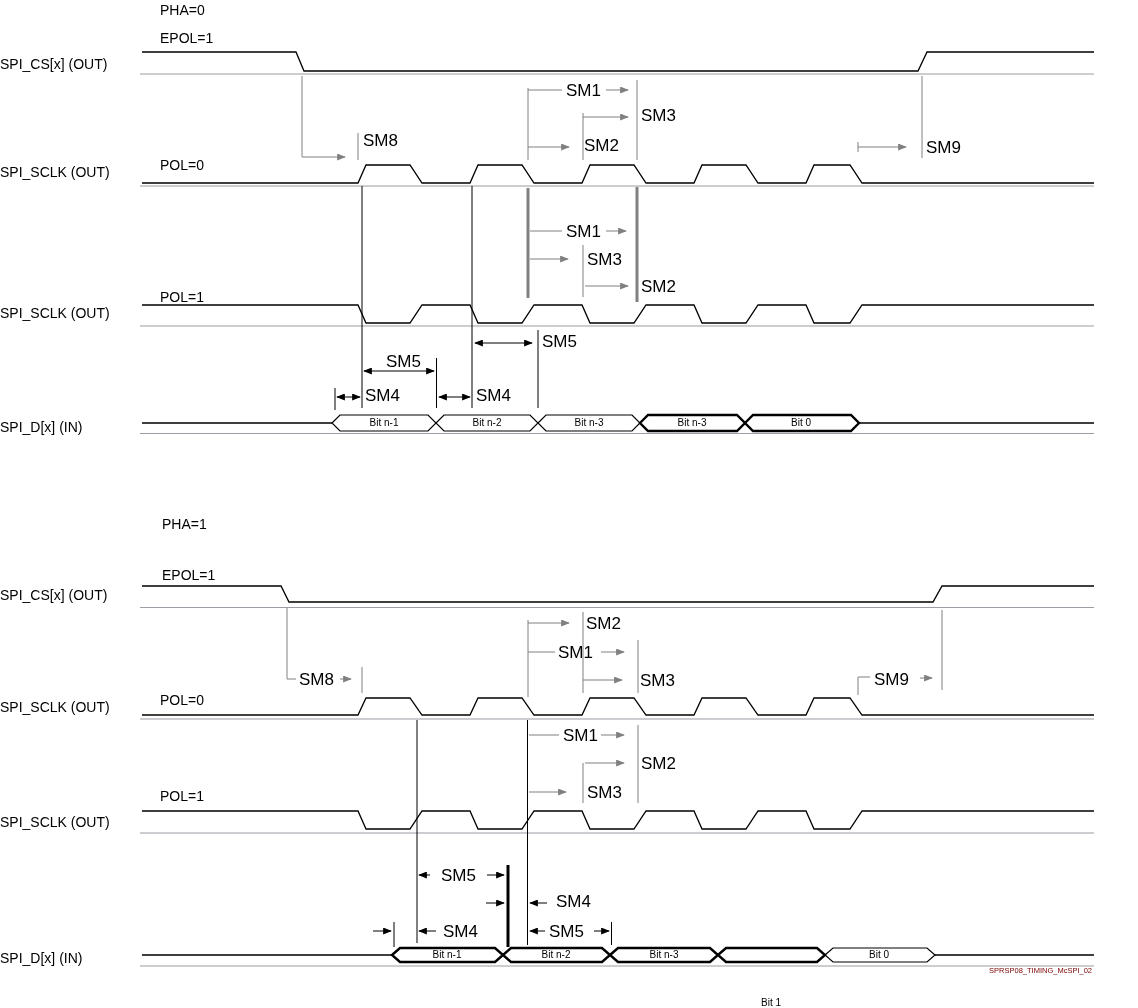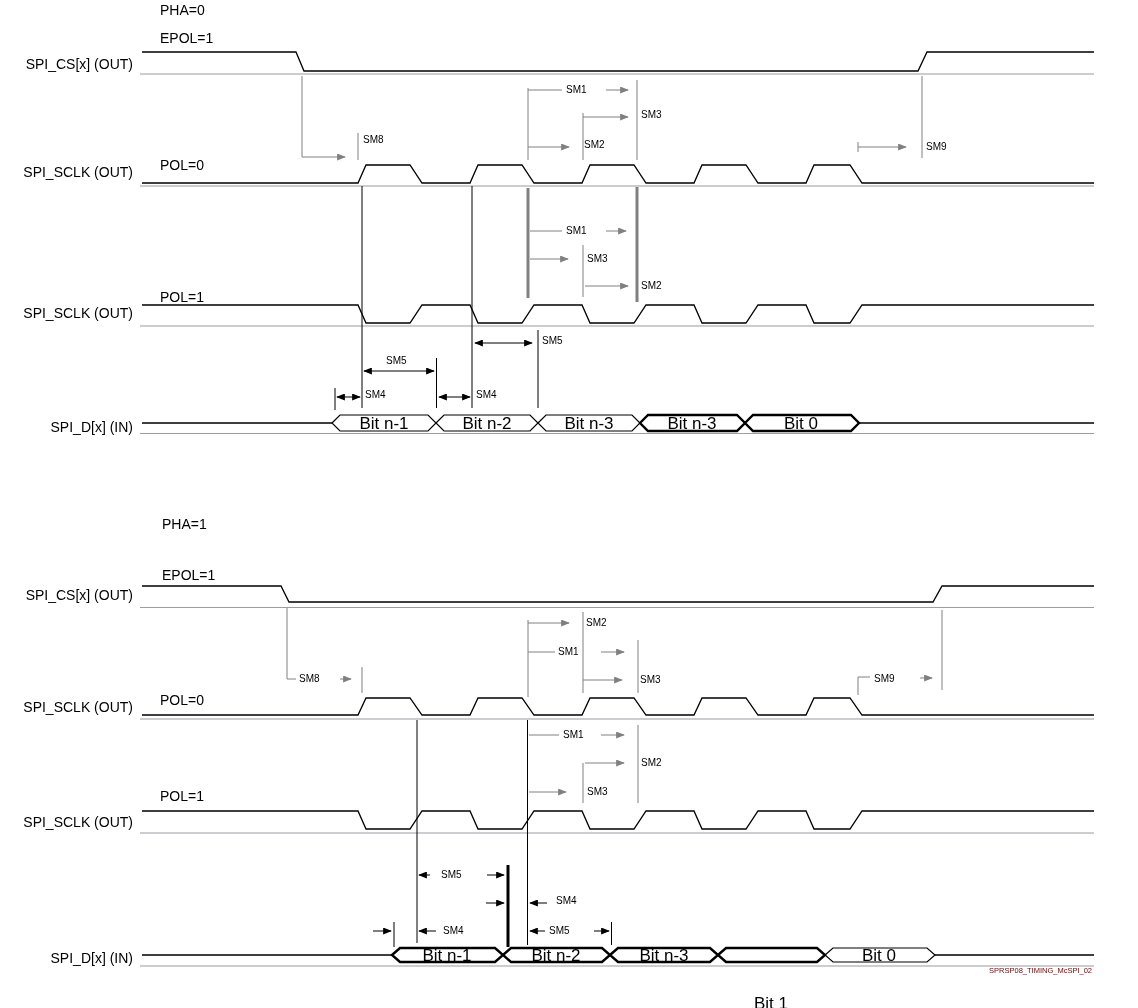--- a/index.html
+++ b/index.html
@@ -1,23 +1,23 @@
 <!DOCTYPE html>
 <html><head>
 <meta charset="utf-8">
 <style>
   html,body{margin:0;padding:0;background:#fff;}
   #stage{position:relative;width:1094px;height:1008px;background:#fff;overflow:hidden;
          font-family:"Liberation Sans",sans-serif;}
   #wires{position:absolute;left:0;top:0;}
   .lbl{position:absolute;color:#000;white-space:nowrap;transform:translateY(-50%);
        font-size:14px;line-height:1;}
-  .siglbl{left:0;width:133px;text-align:right;font-size:14px;}
-  .sm{font-size:10px;}
-  .bit{font-size:17px;transform:translate(-50%,-50%);}
+  .siglbl{left:0;width:133px;text-align:left;font-size:14px;}
+  .sm{font-size:17px;}
+  .bit{font-size:10px;transform:translate(-50%,-50%);}
   .tag{position:absolute;right:2px;top:966px;font-size:7.5px;color:#7a0000;
        transform:none;letter-spacing:0;}
 </style>
 </head>
 <body>
 
 <div id="stage">
 
 <svg id="wires" width="1138" height="1008" viewBox="0 0 1138 1008">
   <defs>

